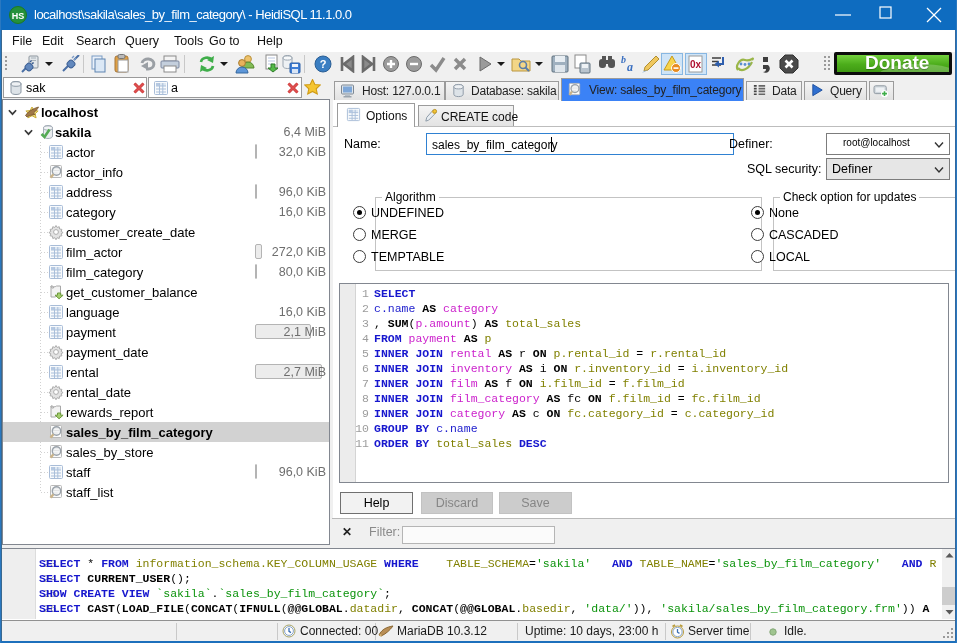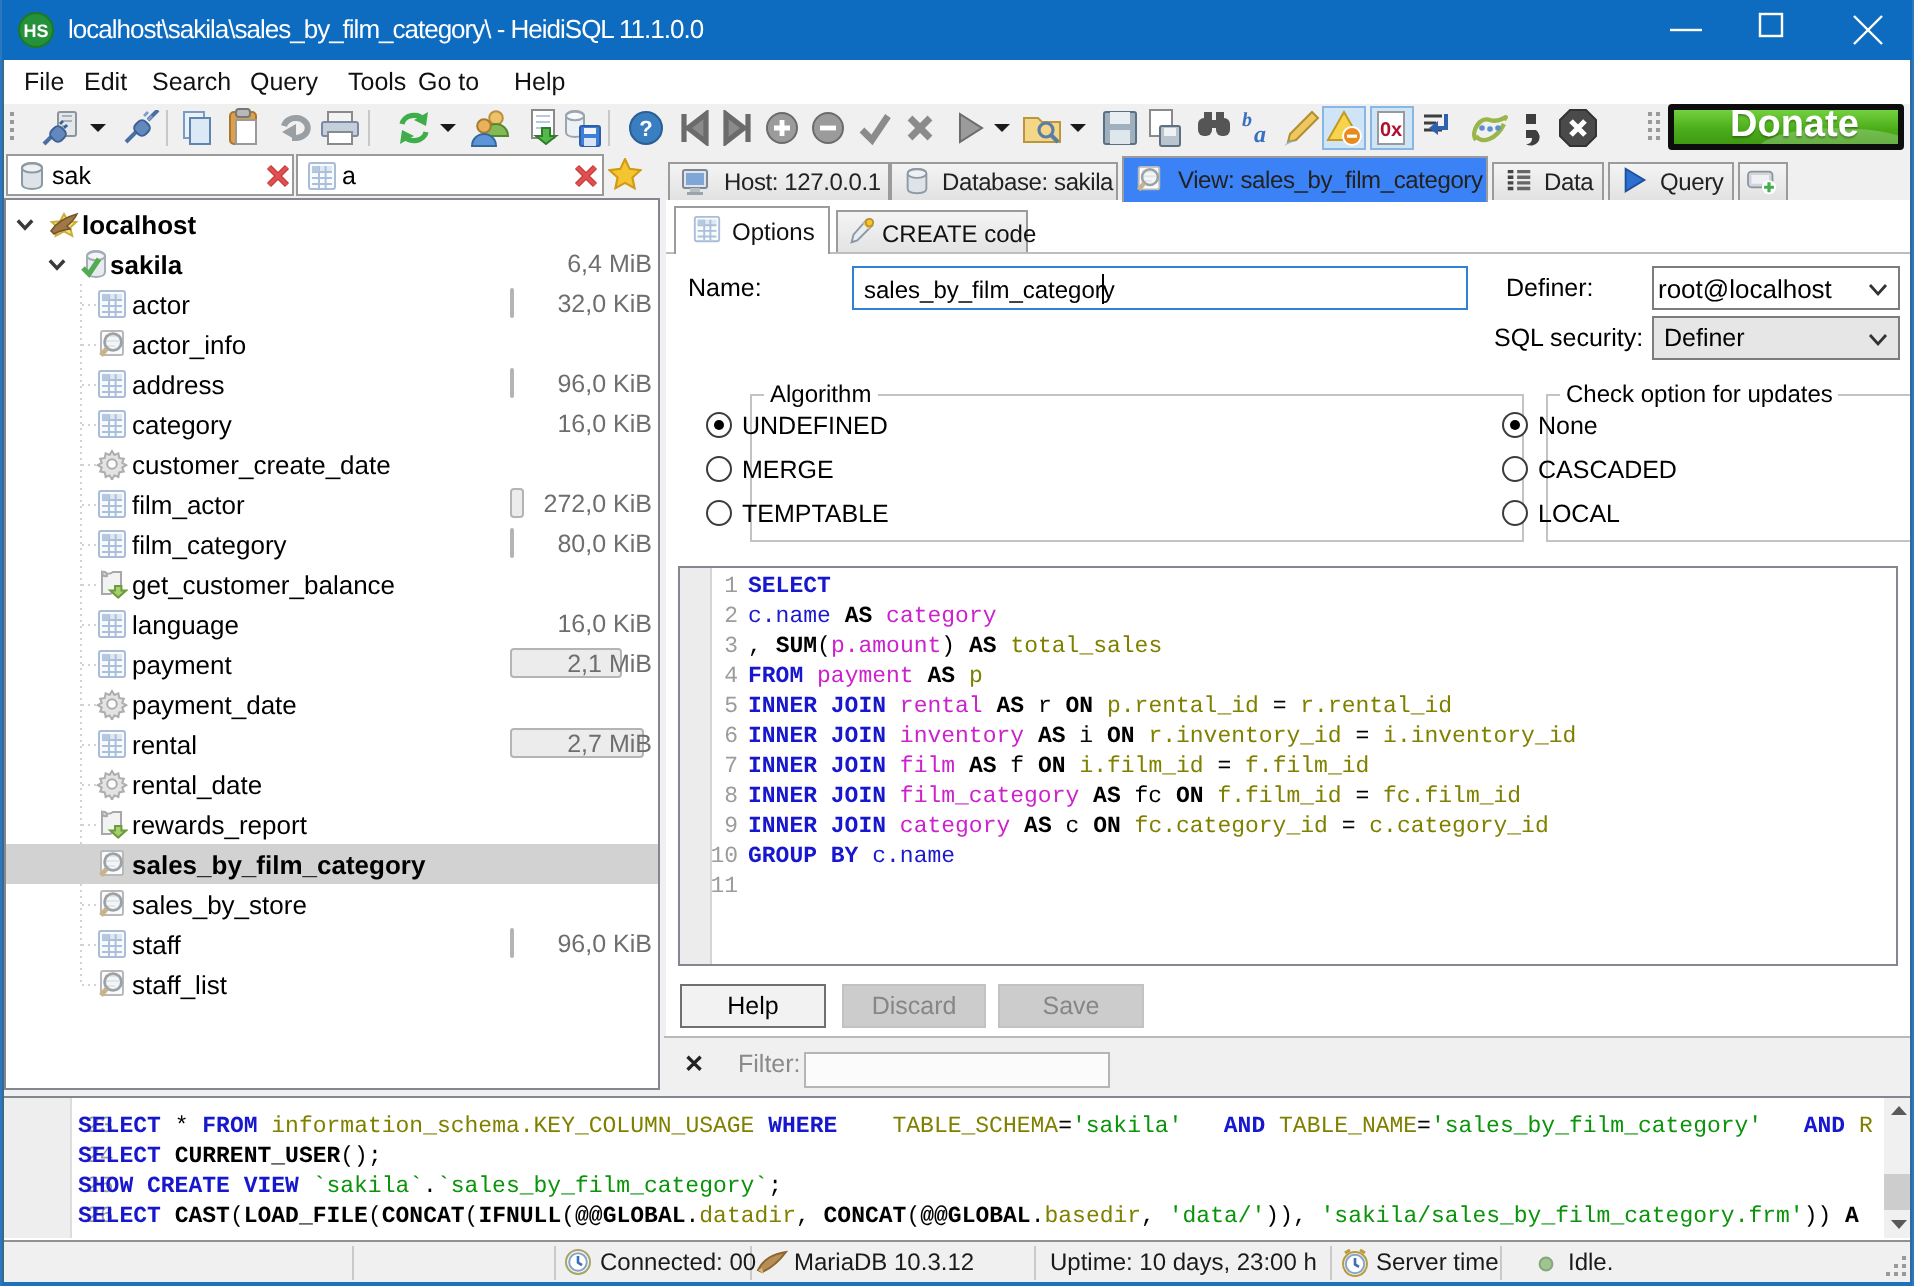--- a/index.html
+++ b/index.html
@@ -570,23 +570,23 @@
       <use href="#i-wand"></use>
     </svg>
 <span class="stab" style="left:108px;top:10px">CREATE code</span>
 <div class="abs" style="left:0px;top:26px;width:624px;height:1px;background:#bdbdbd"></div>
 
 <span class="flbl" style="left:11px;top:37px">Name:</span>
 <div class="abs" style="left:93px;top:33px;width:308px;height:22px;border:1px solid #2f81d2;background:#fff">
   <span style="position:absolute;left:5px;top:4px;font-size:12px">sales_by_film_category</span>
   <div style="position:absolute;left:124px;top:3px;width:1px;height:15px;background:#000"></div>
 </div>
-<span class="flbl" style="left:420px;top:37px">Definer:</span>
+<span class="flbl" style="left:396px;top:37px">Definer:</span>
 <div class="abs" style="left:493px;top:33px;width:124px;height:22px;border:1px solid #7c7c7c;background:#fff">
-  <span style="position:absolute;left:2px;top:3px;font-size:13px">root@localhost</span>
+  <span style="position:absolute;left:16px;top:3px;font-size:10px">root@localhost</span>
   <svg style="position:absolute;right:5px;top:7px" width="10" height="8" viewBox="0 0 10 8">
         <path d="M1 1.5 L5 6 L9 1.5" fill="none" stroke="#333" stroke-width="1.4"></path>
       </svg>
 </div>
 <span class="flbl" style="left:414px;top:62px">SQL security:</span>
 <div class="abs" style="left:493px;top:58px;width:124px;height:22px;border:1px solid #7c7c7c;background:#e6e6e6">
   <span style="position:absolute;left:5px;top:3px;font-size:12.5px">Definer</span>
   <svg style="position:absolute;right:5px;top:7px" width="10" height="8" viewBox="0 0 10 8">
         <path d="M1 1.5 L5 6 L9 1.5" fill="none" stroke="#333" stroke-width="1.4"></path>
       </svg>
@@ -617,21 +617,21 @@
 <div class="cl" style="top:2px"><span class="ln">1</span><span class="ct"><span class="k">SELECT</span></span></div>
 <div class="cl" style="top:17px"><span class="ln">2</span><span class="ct"><span class="cb">c.name</span> <span class="b">AS</span> <span class="m">category</span></span></div>
 <div class="cl" style="top:32px"><span class="ln">3</span><span class="ct">, <span class="b">SUM</span>(<span class="m">p.amount</span>) <span class="b">AS</span> <span class="o">total_sales</span></span></div>
 <div class="cl" style="top:47px"><span class="ln">4</span><span class="ct"><span class="k">FROM</span> <span class="m">payment</span> <span class="b">AS</span> <span class="o">p</span></span></div>
 <div class="cl" style="top:62px"><span class="ln">5</span><span class="ct"><span class="k">INNER JOIN</span> <span class="m">rental</span> <span class="b">AS</span> r <span class="b">ON</span> <span class="o">p.rental_id</span> = <span class="o">r.rental_id</span></span></div>
 <div class="cl" style="top:77px"><span class="ln">6</span><span class="ct"><span class="k">INNER JOIN</span> <span class="m">inventory</span> <span class="b">AS</span> i <span class="b">ON</span> <span class="o">r.inventory_id</span> = <span class="o">i.inventory_id</span></span></div>
 <div class="cl" style="top:92px"><span class="ln">7</span><span class="ct"><span class="k">INNER JOIN</span> <span class="m">film</span> <span class="b">AS</span> f <span class="b">ON</span> <span class="o">i.film_id</span> = <span class="o">f.film_id</span></span></div>
 <div class="cl" style="top:107px"><span class="ln">8</span><span class="ct"><span class="k">INNER JOIN</span> <span class="m">film_category</span> <span class="b">AS</span> fc <span class="b">ON</span> <span class="o">f.film_id</span> = <span class="o">fc.film_id</span></span></div>
 <div class="cl" style="top:122px"><span class="ln">9</span><span class="ct"><span class="k">INNER JOIN</span> <span class="m">category</span> <span class="b">AS</span> c <span class="b">ON</span> <span class="o">fc.category_id</span> = <span class="o">c.category_id</span></span></div>
 <div class="cl" style="top:137px"><span class="ln">10</span><span class="ct"><span class="k">GROUP BY</span> <span class="cb">c.name</span></span></div>
-<div class="cl" style="top:152px"><span class="ln">11</span></div>
+<div class="cl" style="top:152px"><span class="ln">11</span><span class="ct"><span class="k">ORDER BY</span> <span class="o">total_sales</span> <span class="k">DESC</span></span></div>
   </div>
 
 <div class="btn" style="left:339px;width:73px;background:#f2f2f2;border:1px solid #707070;line-height:20px">Help</div>
 <div class="btn" style="left:420px;width:72px;background:#cccccc;border:1px solid #c2c2c2;line-height:20px;color:#868686">Discard</div>
 <div class="btn" style="left:498px;width:73px;background:#cccccc;border:1px solid #c2c2c2;line-height:20px;color:#868686">Save</div>
 
 <div id="fbar">
 <span style="position:absolute;left:10px;top:6px;font-size:12px;font-weight:bold;color:#222">✕</span>
 <span style="position:absolute;left:37px;top:6px;font-size:12.5px;color:#8a8a8a">Filter:</span>
 <div style="position:absolute;left:70px;top:7px;width:153px;height:18px;background:#fbfbfb;border:1px solid #b5b5b5"></div>

